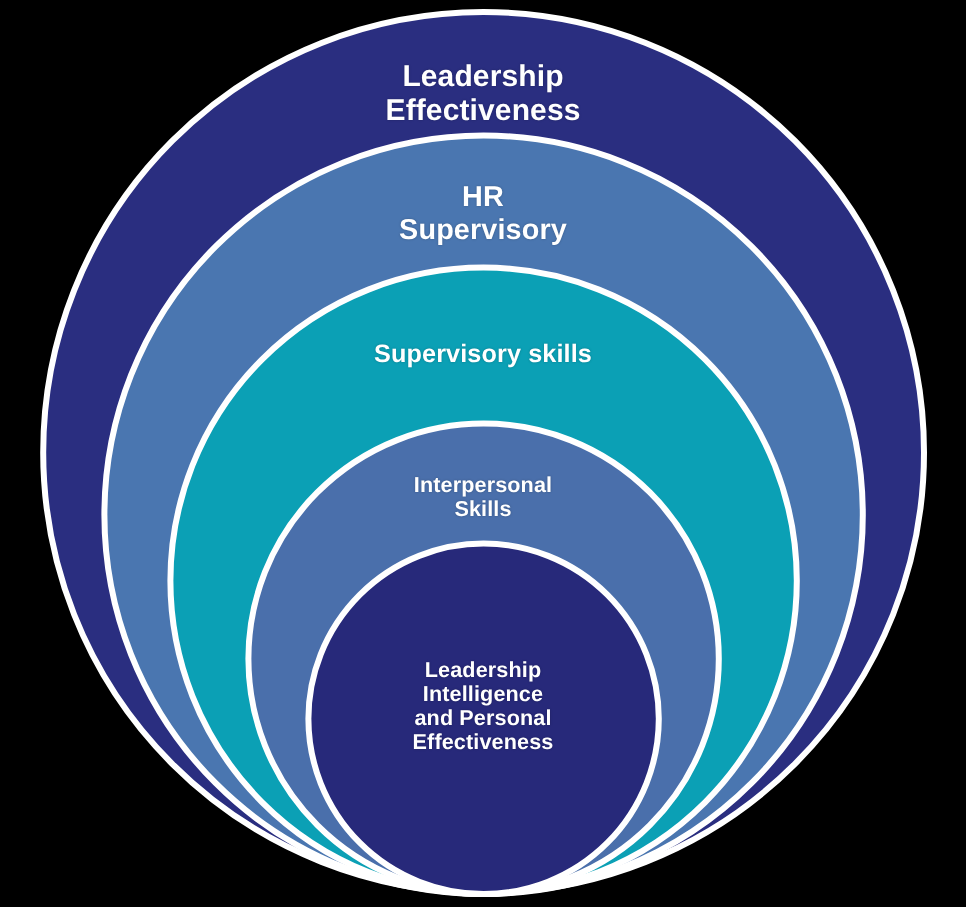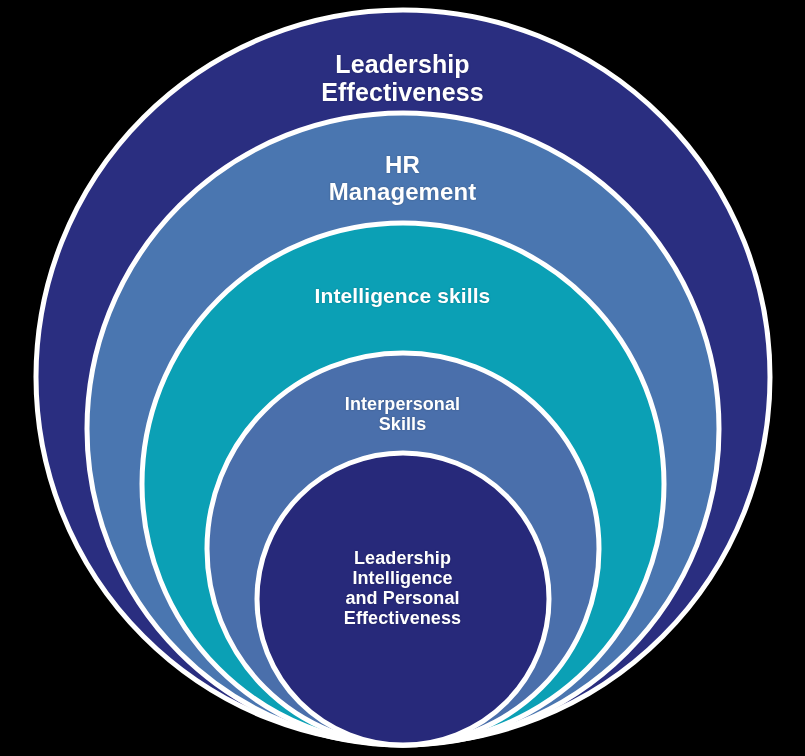--- a/index.html
+++ b/index.html
@@ -79,23 +79,23 @@
 
     <circle cx="403" cy="549" r="196" fill="#4A6FAB" stroke="#ffffff" stroke-width="5"></circle>
 
     <circle cx="403" cy="599" r="146" fill="#27297A" stroke="#ffffff" stroke-width="5"></circle>
   </svg>
 
   <div class="ring-label" id="label-leadership">Leadership
 Effectiveness</div>
 
   <div class="ring-label" id="label-hr">HR
-Management</div>
+Supervisory</div>
 
-  <div class="ring-label" id="label-supervisory">Intelligence skills</div>
+  <div class="ring-label" id="label-supervisory">Supervisory skills</div>
 
   <div class="ring-label" id="label-interpersonal">Interpersonal
 Skills</div>
 
   <div class="ring-label" id="label-emotional">Leadership
 Intelligence
 and Personal
 Effectiveness</div>
 
 </div>

